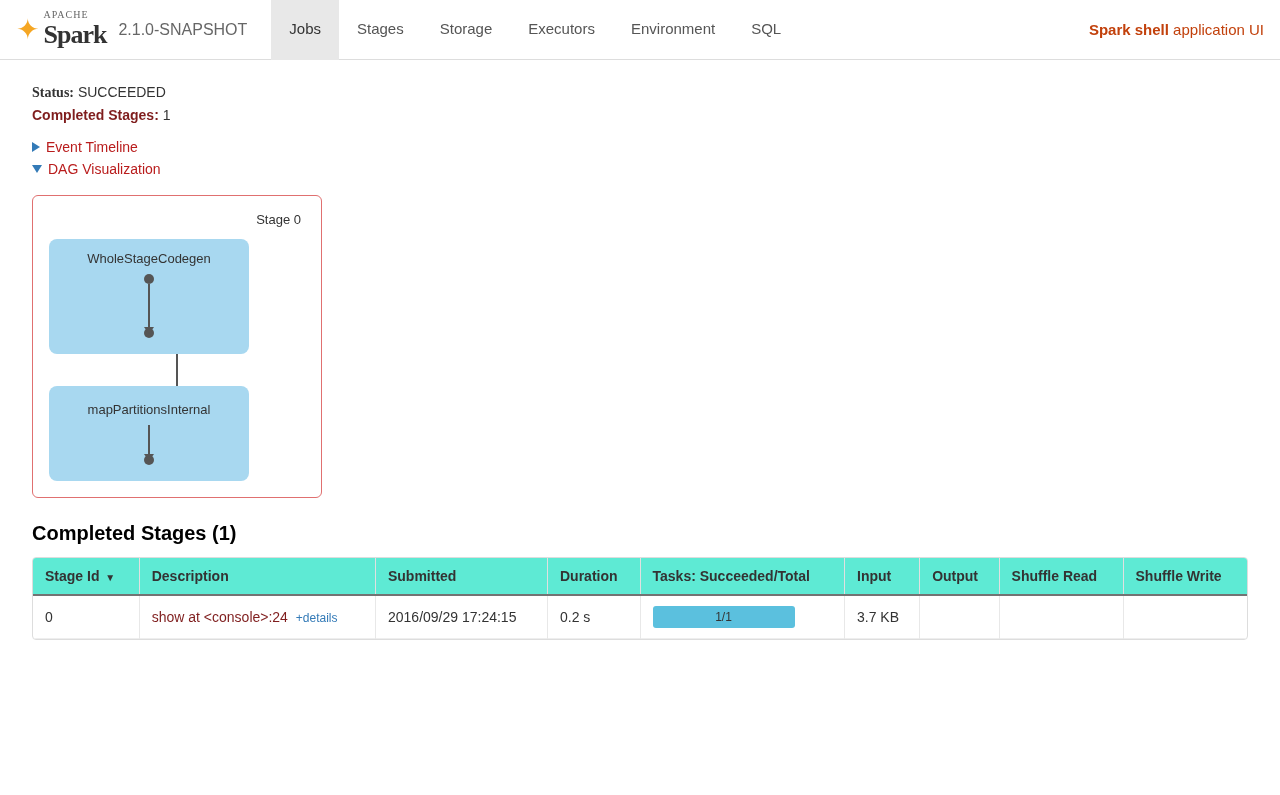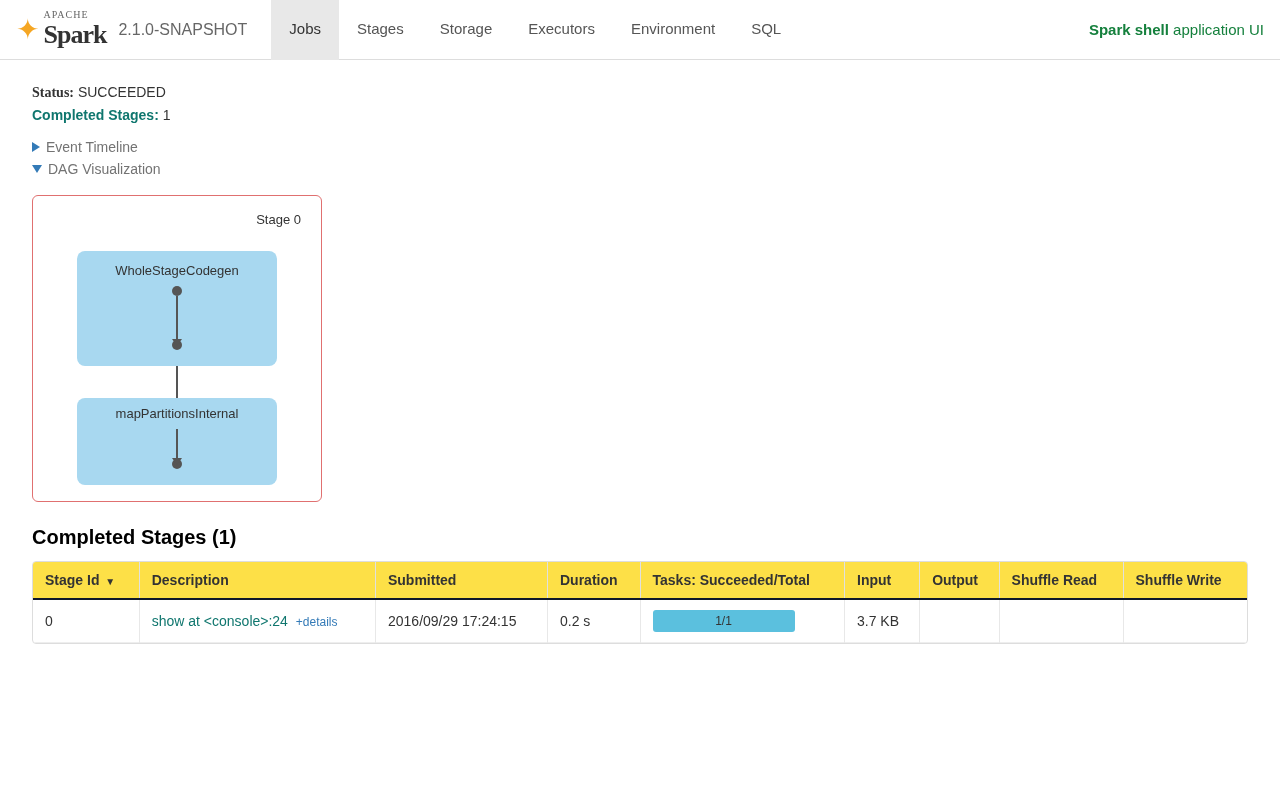--- a/index.html
+++ b/index.html
@@ -65,21 +65,21 @@
       border-bottom: 3px solid transparent;
     }
     .nav-tabs li.active a {
       color: #333;
       background: #e8e8e8;
       border-bottom: 3px solid transparent;
     }
     .navbar-right {
       margin-left: auto;
       font-size: 15px;
-      color: #15803d;
+      color: #c2410c;
     }
     .navbar-right strong { font-weight: bold; }
 
     
     .main {
       padding: 24px 32px;
     }
 
     .page-title {
       font-size: 26px;
@@ -91,31 +91,31 @@
     .status-line {
       margin-bottom: 6px;
       font-size: 14px;
     }
     .status-line strong { font-weight: bold; font-family: Liberation Serif, serif; }
 
     .completed-stages-line {
       margin-bottom: 16px;
       font-size: 14px;
     }
-    .link-blue { color: #0f766e; text-decoration: none; }
+    .link-blue { color: #7f1d1d; text-decoration: none; }
 
     .collapsible-section {
       margin-bottom: 6px;
     }
     .collapsible-header {
       display: flex;
       align-items: center;
       gap: 6px;
       cursor: pointer;
-      color: #737373;
+      color: #b91c1c;
       font-size: 14px;
       user-select: none;
     }
     .triangle-right {
       width: 0; height: 0;
       border-top: 5px solid transparent;
       border-bottom: 5px solid transparent;
       border-left: 8px solid #337ab7;
       display: inline-block;
     }
@@ -135,21 +135,21 @@
       padding: 16px;
       display: inline-block;
       min-width: 290px;
       background: #fff;
       position: relative;
     }
     .stage-label {
       text-align: right;
       font-size: 13px;
       color: #333;
-      margin-bottom: 24px;
+      margin-bottom: 12px;
       padding-right: 4px;
     }
     .dag-stage-box {
       background: #a8d8f0;
       border-radius: 8px;
       padding: 12px 16px 16px;
       display: inline-block;
       width: 200px;
       position: relative;
     }
@@ -168,21 +168,21 @@
     .dag-dot {
       width: 10px;
       height: 10px;
       background: #555;
       border-radius: 50%;
     }
 
     .dag-second-box {
       background: #a8d8f0;
       border-radius: 8px;
-      padding: 8px 16px 16px;
+      padding: 16px 16px 16px;
       width: 200px;
       margin-top: 0;
     }
 
     
     .section-header {
       font-size: 20px;
       font-weight: bold;
       margin-bottom: 12px;
       color: #000;
@@ -191,22 +191,22 @@
       border: 1px solid #ddd;
       border-radius: 4px;
       overflow: hidden;
     }
     table {
       width: 100%;
       border-collapse: collapse;
       font-size: 14px;
     }
     thead tr {
-      background: #fde047;
-      border-bottom: 2px solid #0f172a;
+      background: #5eead4;
+      border-bottom: 2px solid #737373;
     }
     thead th {
       padding: 10px 12px;
       text-align: left;
       font-weight: bold;
       white-space: nowrap;
       border-right: 1px solid #e0e0e0;
     }
     thead th:last-child { border-right: none; }
     tbody tr {
@@ -333,21 +333,21 @@
     <div class="collapsible-header">
       <span class="triangle-down"></span>
       <span>DAG Visualization</span>
     </div>
   </div>
 
   
   <div class="dag-container">
     <div class="stage-label">Stage 0</div>
     
-    <div style="display:flex; flex-direction:column; align-items:center;">
+    <div style="display:flex; flex-direction:column; ">
 
       <div class="dag-stage-box">
         <div class="dag-node-label">WholeStageCodegen</div>
         <div class="dag-nodes">
           <div class="dag-dot"></div>
           <div style="width:2px;height:44px;background:#555;position:relative;margin:0 auto;">
             <div style="position:absolute;bottom:-6px;left:50%;transform:translateX(-50%);width:0;height:0;border-left:5px solid transparent;border-right:5px solid transparent;border-top:7px solid #555;"></div>
           </div>
           <div class="dag-dot"></div>
         </div>

